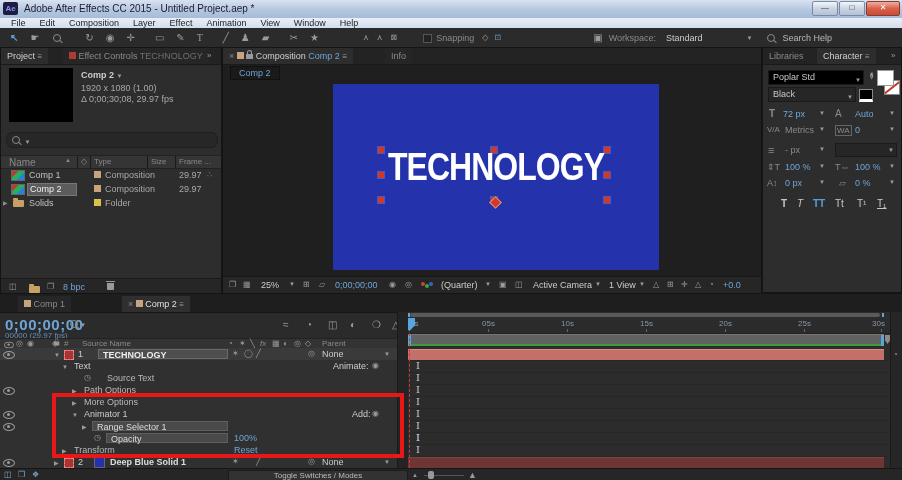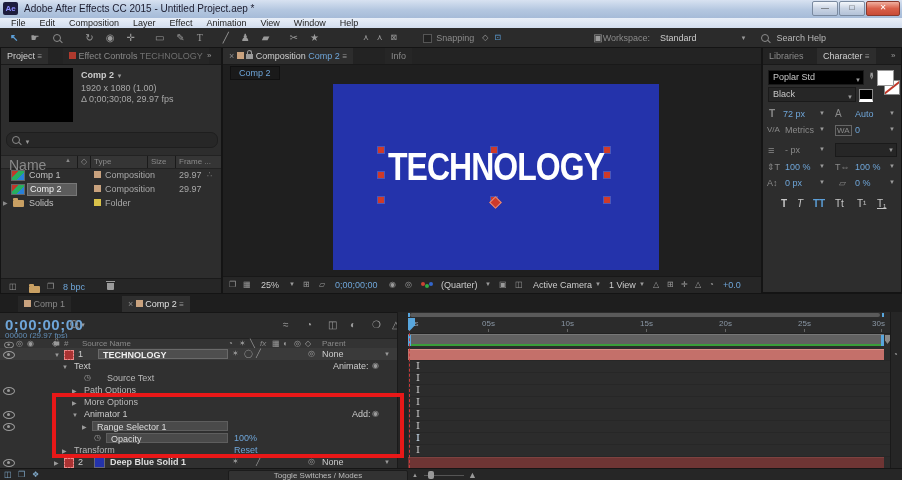--- a/index.html
+++ b/index.html
@@ -87,21 +87,21 @@
     <span class="ic" style="margin-left:20px;">✂</span>
     <span class="ic" style="margin-left:12px;">★</span>
     <span class="ic sm" style="margin-left:44px;">⋏</span>
     <span class="ic sm" style="margin-left:8px;">⋏</span>
     <span class="ic sm" style="margin-left:8px;">⊠</span>
     <span style="margin-left:26px;width:7px;height:7px;border:1px solid #555;background:#222;display:inline-block;"></span>
     <span class="dim" style="margin-left:4px;">Snapping</span>
     <span class="ic sm" style="margin-left:8px;">◇</span>
     <span class="ic sm" style="margin-left:6px;color:#5c9fd8;">⊡</span>
     <span class="ic" style="margin-left:92px;">▣</span>
-    <span class="dim" style="">Workspace:</span>
+    <span class="dim" style="margin-left:6px;">Workspace:</span>
     <span class="wht" style="margin-left:10px;">Standard</span>
     <span class="dd" style="margin-left:44px;">▼</span>
     <span class="i-search" style="margin-left:14px;"></span>
     <span style="margin-left:8px;color:#b8b8b8;">Search Help</span>
   </div>
 
   <div class="panel" style="left:1px;top:48px;width:220px;height:244px;">
     <div class="tabstrip">
       <div class="tab" style="left:0;">
         <span>Project</span>
@@ -120,21 +120,21 @@
       <span class="dd">▼</span>
     </span>
     <span class="p" style="left:80px;top:35px;color:#a8a8a8;">1920 x 1080 (1.00)</span>
     <span class="p" style="left:80px;top:46px;color:#a8a8a8;">Δ 0;00;30;08, 29.97 fps</span>
     <div class="p" style="left:5px;top:84px;width:210px;height:14px;background:#272727;border:1px solid #1e1e1e;border-radius:7px;">
       <span class="i-search" style="margin:3px 0 0 5px;"></span>
       <span class="dd" style="margin-left:2px;">▼</span>
     </div>
 
     <div class="p" style="left:0;top:107px;width:220px;height:12px;background:#353535;border-top:1px solid #222;border-bottom:1px solid #222;">
-      <span class="p dim" style="left:8px;top:1px;font-size:14px;">Name</span>
+      <span class="p dim" style="left:8px;top:1px;font-size:10px;">Name</span>
       <span class="p dim" style="left:64px;top:1px;font-size:6px;">▲</span>
       <span class="p dim" style="left:80px;top:1px;font-size:8px;">◇</span>
       <span class="p dim" style="left:93px;top:1px;font-size:8px;">Type</span>
       <span class="p dim" style="left:150px;top:1px;font-size:8px;">Size</span>
       <span class="p dim" style="left:178px;top:1px;font-size:8px;">Frame ...</span>
       <div class="sep" style="left:76px;top:0;height:12px;"></div>
       <div class="sep" style="left:89px;top:0;height:12px;"></div>
       <div class="sep" style="left:146px;top:0;height:12px;"></div>
       <div class="sep" style="left:174px;top:0;height:12px;"></div>
     </div>

